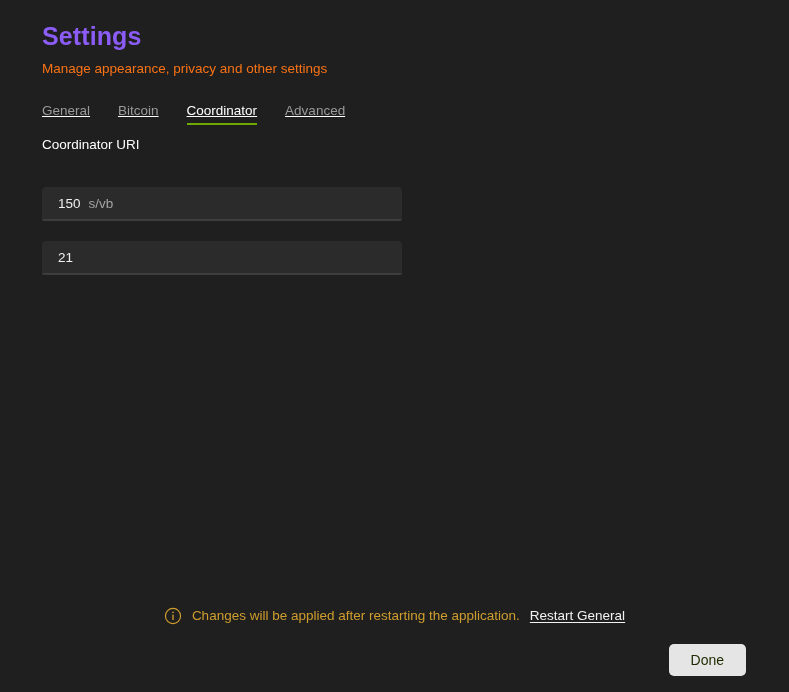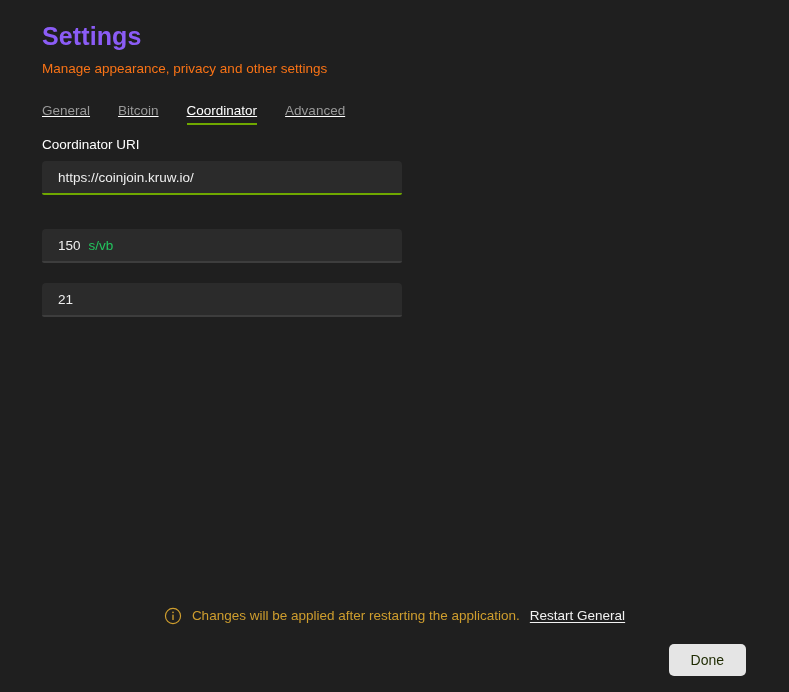--- a/index.html
+++ b/index.html
@@ -93,21 +93,21 @@
   .field-box.focused {
     border-bottom-color: #6fa800;
   }
   .field-value {
     font-size: 13.5px;
     color: #efefef;
     white-space: nowrap;
   }
   .field-suffix {
     font-size: 13.5px;
-    color: #22c55e;
+    color: #a3a3a3;
     margin-left: 8px;
     white-space: nowrap;
   }
 
   .spacer-gap { height: 14px; }
 
   
   .footer {
     flex: 0 0 auto;
     padding: 0 42px 16px 42px;
@@ -171,23 +171,20 @@
 
     <div class="tabs">
       <div class="tab">General</div>
       <div class="tab">Bitcoin</div>
       <div class="tab active">Coordinator</div>
       <div class="tab">Advanced</div>
     </div>
 
     <div class="field">
       <div class="field-label">Coordinator URI</div>
-      <div class="field-box focused" placeholder="">
-        <span class="field-value">https://coinjoin.kruw.io/</span>
-      </div>
     </div>
 
     <div class="spacer-gap"></div>
 
     <div class="field">
       <div class="field-box" placeholder="">
         <span class="field-value">150</span>
         <span class="field-suffix">s/vb</span>
       </div>
     </div>

